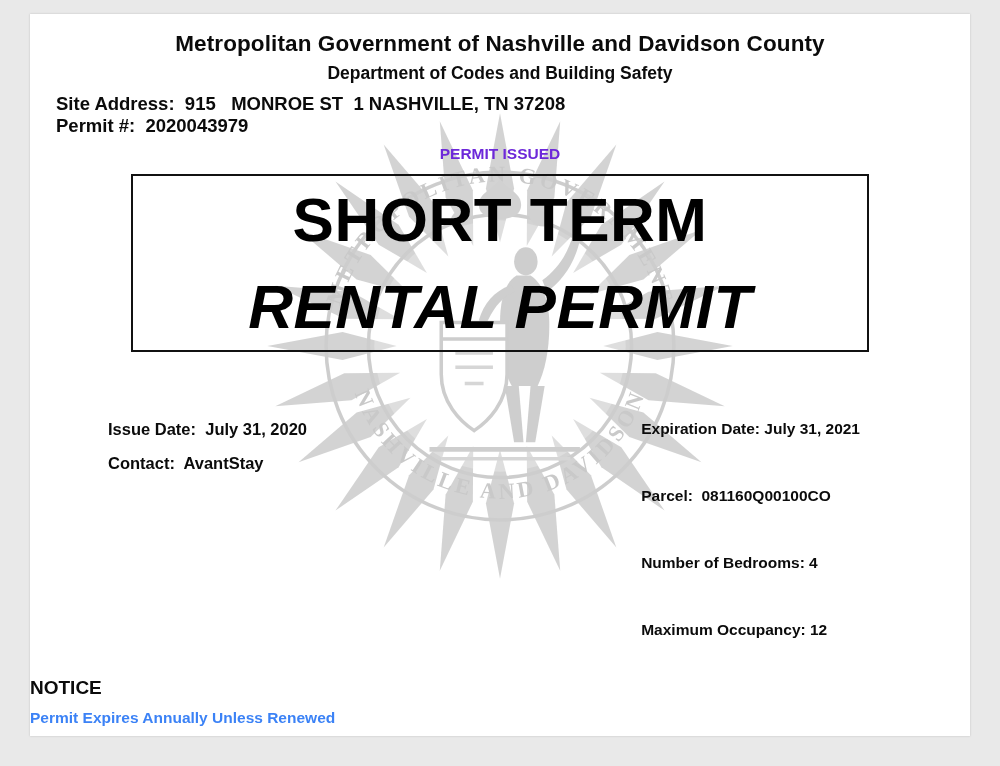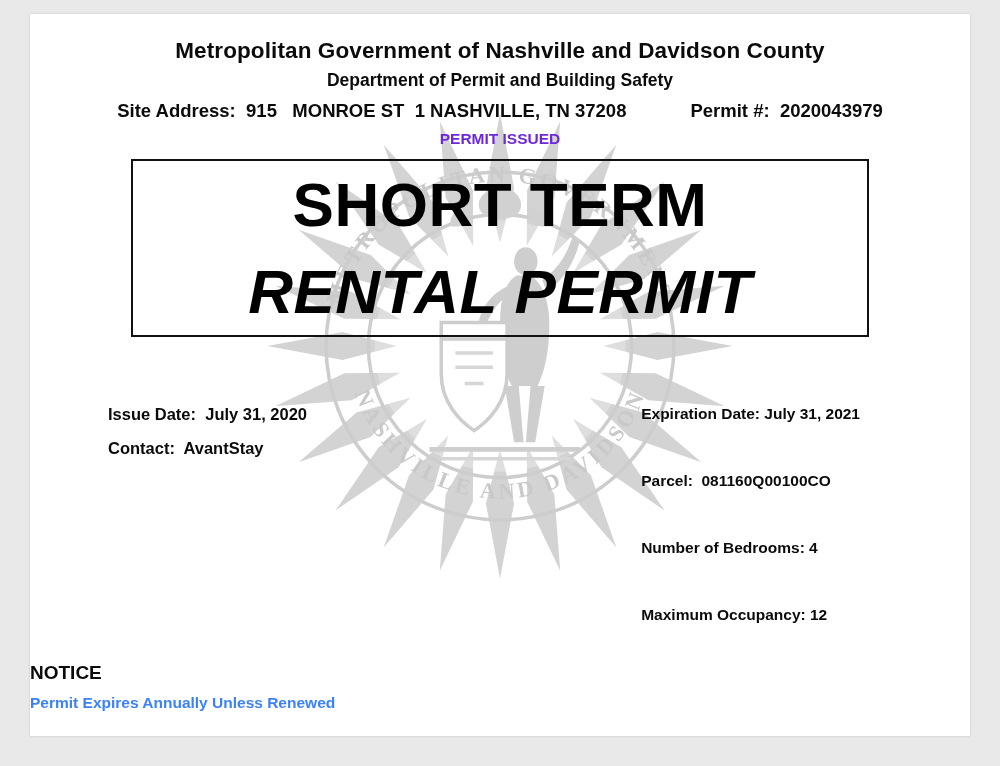--- a/index.html
+++ b/index.html
@@ -47,40 +47,41 @@
   .hdr {
     position: relative;
     z-index: 3;
     text-align: center;
     color: #0b0b0b;
   }
   .hdr-line1 {
     font-size: 22.5px;
     font-weight: bold;
     letter-spacing: .1px;
-    margin-top: 24px;
+    margin-top: 17px;
   }
   .hdr-line2 {
     font-size: 17.5px;
     font-weight: bold;
     margin-top: 6px;
   }
 
   .addr-row {
     position: relative;
     z-index: 3;
     margin-top: 9px;
     padding: 0 26px;
     display: flex;
     justify-content: center;
     align-items: baseline;
     font-size: 18.5px;
     font-weight: bold;
     color: #0b0b0b;
     white-space: pre;
+    flex-direction: column;
   }
   .addr-left { }
   .addr-gap { width: 64px; display: inline-block; }
   .addr-right { }
 
   .permit-issued {
     position: relative;
     z-index: 3;
     text-align: center;
     font-size: 15.5px;
@@ -283,21 +284,21 @@
           <path d="M162 206 l32 0 M162 218 l32 0 M170 232 l16 0" stroke="#7a7a7a" stroke-width="3" fill="none"></path>
         </g>
 
         <path d="M140 288 l128 0" stroke="#5f5f5f" stroke-width="4" fill="none"></path>
         <path d="M150 296 l110 0" stroke="#7b7b7b" stroke-width="3" fill="none"></path>
       </svg>
     </div>
 
     <div class="hdr">
       <div class="hdr-line1">Metropolitan Government of Nashville and Davidson County</div>
-      <div class="hdr-line2">Department of Permit and Building Safety</div>
+      <div class="hdr-line2">Department of Codes and Building Safety</div>
     </div>
 
     <div class="addr-row">
       <span class="addr-left">Site Address:  915   MONROE ST  1 NASHVILLE, TN 37208</span>
       <span class="addr-gap"></span>
       <span class="addr-right">Permit #:  2020043979</span>
     </div>
 
     <div class="permit-issued">PERMIT ISSUED</div>
 

